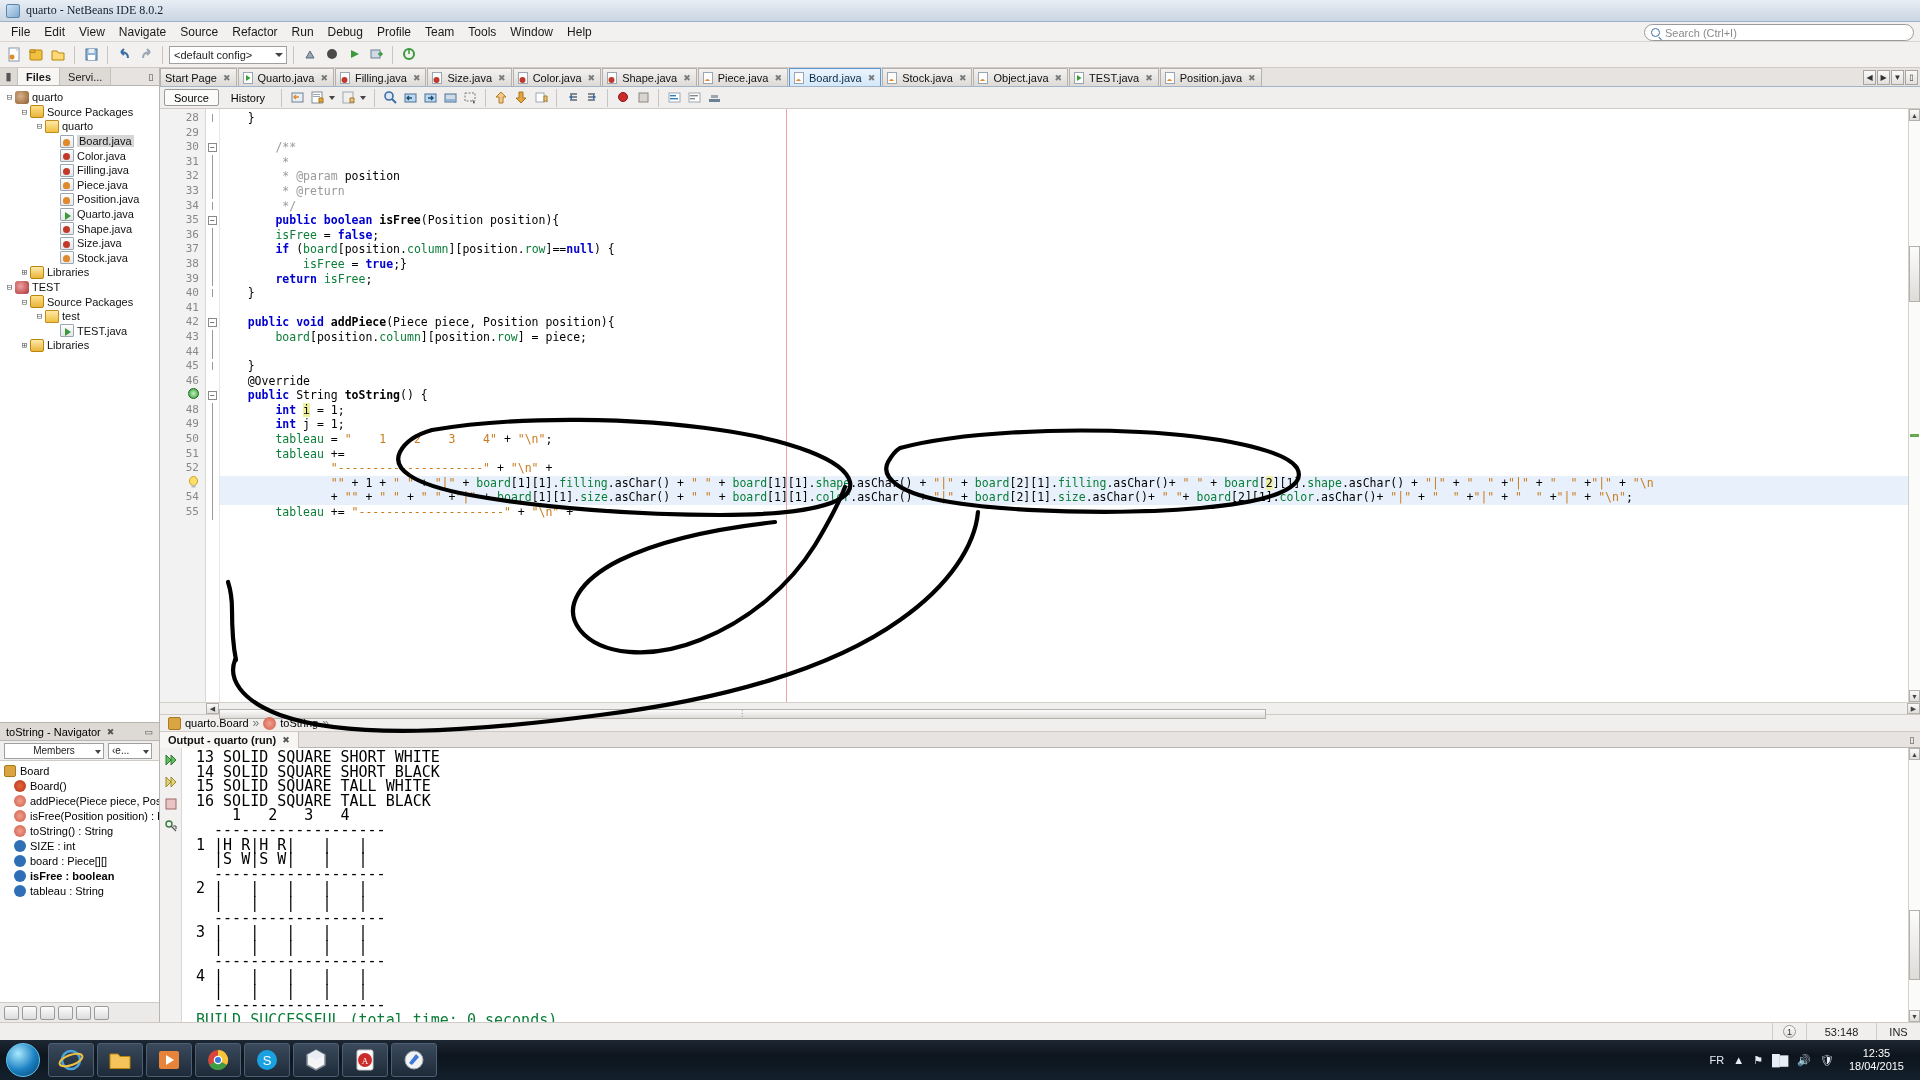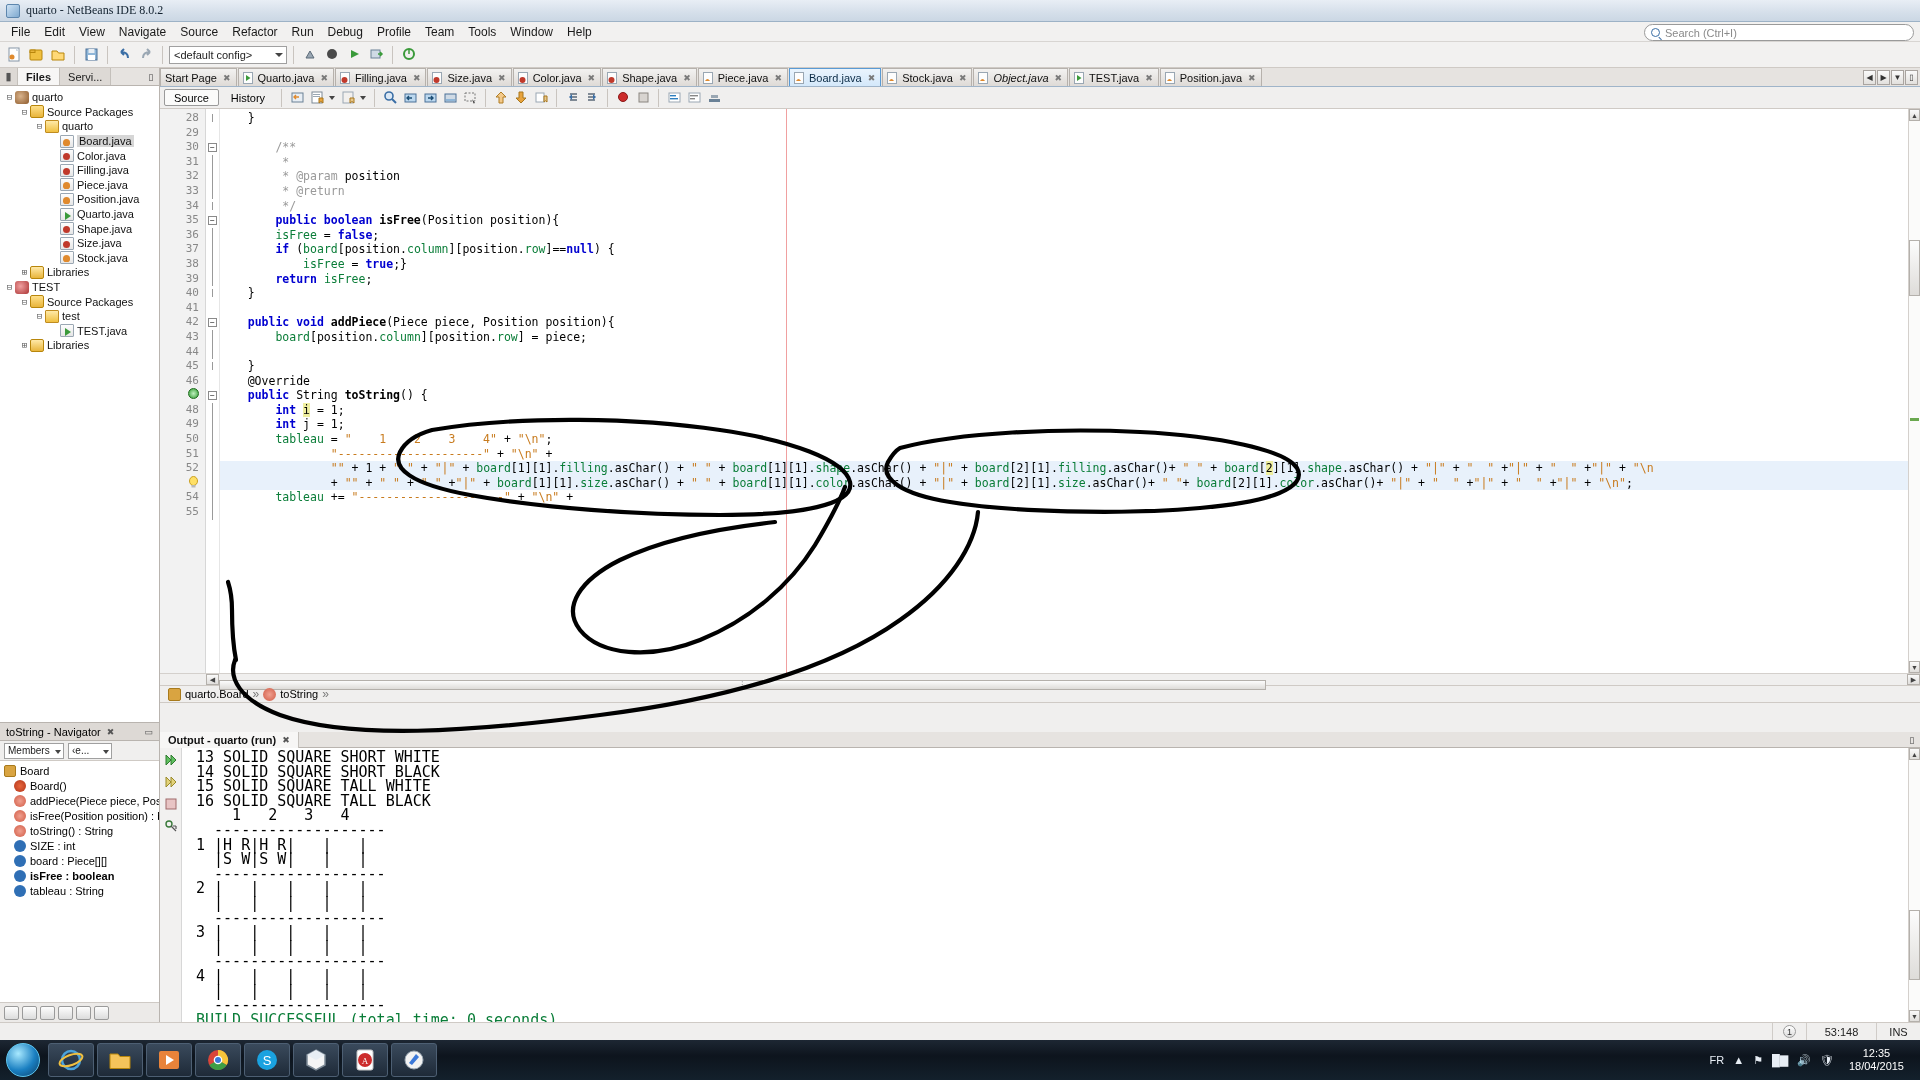--- a/index.html
+++ b/index.html
@@ -126,21 +126,21 @@
     border-bottom:1px solid #9fb4c9; position:relative;
   }
   .etab {
     height:18px; display:flex;align-items:center; gap:4px;
     padding:0 5px 0 4px; font-size:11px; color:#101010;
     background:linear-gradient(#f3f2f1,#dedad6);
     border:1px solid #b6b1ac; border-bottom:none; margin-right:1px;
     white-space:nowrap;
   }
   .etab.active { background:linear-gradient(#eaf4fd,#d4e8fa); border-color:#5a9ad4; color:#0b2b45; }
-  .etab.italic .lbl { font-style:italic; }
+  .etab.italic .lbl { }
   .etab .fico { width:11px;height:12px;position:relative;flex:none; }
   .etab .clo { font-size:9px;color:#7a7a7a;margin-left:2px; }
   .tabnav { position:absolute;right:2px;bottom:1px;display:flex;gap:1px; }
   .tabnav .b{width:13px;height:15px;background:linear-gradient(#fafafa,#e2e0dd);border:1px solid #a9a4a0;font-size:8px;display:flex;align-items:center;justify-content:center;color:#333;}
 
   .edtoolbar { height:22px;background:#f0efee;border-bottom:1px solid #cfcac5;display:flex;align-items:center;gap:2px;padding:0 4px; }
   .sdtab { height:17px;padding:0 9px;font-size:11px;display:flex;align-items:center;border:1px solid transparent; }
   .sdtab.on { background:#fbfbfa;border:1px solid #9a9a9a;border-radius:2px; }
   .etb { width:18px;height:18px;display:flex;align-items:center;justify-content:center; }
 
@@ -176,21 +176,21 @@
   .hscroll .arrw{width:13px;height:11px;border:1px solid #b4b0ab;background:linear-gradient(#fafafa,#e0dedb);font-size:7px;display:flex;align-items:center;justify-content:center;color:#444;}
   .hthumb{height:10px;background:linear-gradient(#fcfcfc,#dedcd9);border:1px solid #b4b0ab;}
 
   .breadcrumb{height:18px;background:#f0efee;border-top:1px solid #cfcac5;border-bottom:1px solid #cfcac5;display:flex;align-items:center;gap:4px;padding:0 8px;font-size:11px;}
   .bcico{width:13px;height:13px;position:relative;flex:none;}
   .bc-class{background:#d9a441;border:1px solid #a87a1c;border-radius:2px;}
   .bc-meth{background:radial-gradient(circle,#f0a090,#d05a44);border-radius:50%;}
   .bcarrow{color:#7a7a7a;font-size:12px;}
 
   
-  .outwrap{height:290px;display:flex;flex-direction:column;background:#f0efee;margin-top:29px;}
+  .outwrap{height:290px;display:flex;flex-direction:column;background:#f0efee;}
   .outhdr{height:16px;background:#e6e3e0;display:flex;align-items:center;border-bottom:1px solid #b9b4af;}
   .outtab{height:16px;padding:0 8px;font-size:11px;font-weight:bold;background:#f7f6f5;display:flex;align-items:center;gap:6px;color:#111;border-right:1px solid #c4c0bb;}
   .outtab .x{font-size:9px;color:#555;font-weight:normal;}
   .outbody{flex:1;display:flex;background:#fff;min-height:0;}
   .outside{width:22px;background:#f2f1f0;border-right:1px solid #d7d7d7;display:flex;flex-direction:column;align-items:center;padding-top:4px;gap:7px;flex:none;}
   .osb{width:16px;height:15px;display:flex;align-items:center;justify-content:center;}
   .outtext{flex:1;overflow:hidden;padding:2px 0 0 14px;font-family:"DejaVu Sans Mono",monospace;font-size:15px;line-height:14.6px;white-space:pre;color:#000;}
   .outtext .ok{color:#0a7d38;}
   .vscroll{width:12px;background:#f0efee;border-left:1px solid #d4d0cc;display:flex;flex-direction:column;flex:none;}
   .vscroll .arrw{height:12px;border:1px solid #b4b0ab;background:linear-gradient(#fafafa,#e0dedb);font-size:7px;display:flex;align-items:center;justify-content:center;color:#444;}
@@ -417,21 +417,21 @@
           </div>
         </div>
 
       <div class="navpanel">
         <div class="navhdr">
           <span>toString - Navigator</span>
           <span class="x">✖</span>
           <span style="margin-left:auto;font-size:9px;color:#555;">▭</span>
         </div>
         <div class="navtools">
-          <div class="combo" style="width:60px;">
+          <div class="combo" style="width:100px;justify-content:center;">
             <span>Members</span>
             <span class="arr"></span>
           </div>
           <div class="combo" style="width:44px;">
             <span>‹e...</span>
             <span class="arr"></span>
           </div>
         </div>
         <div class="navlist" id="navlist">
             <div class="nrow" style="padding-left: 4px;">
@@ -846,20 +846,21 @@
             <div class="cline"></div>
             <div class="cline"><span>    </span><span class="kw">public void </span><span style="font-weight: bold;">addPiece</span><span>(Piece piece, Position position){</span></div>
             <div class="cline"><span>        </span><span class="fld">board</span><span>[position.</span><span class="fld">column</span><span>][position.</span><span class="fld">row</span><span>] = piece;</span></div>
             <div class="cline"></div>
             <div class="cline"><span>    }</span></div>
             <div class="cline"><span>    @Override</span></div>
             <div class="cline"><span>    </span><span class="kw">public </span><span>String </span><span style="font-weight: bold;">toString</span><span>() {</span></div>
             <div class="cline"><span>        </span><span class="kw">int</span><span> </span><span class="hlvar">i</span><span> = 1;</span></div>
             <div class="cline"><span>        </span><span class="kw">int</span><span> j = 1;</span></div>
             <div class="cline"><span>        </span><span class="fld">tableau</span><span> = </span><span class="str">"    1    2    3    4"</span><span> + </span><span class="str">"\n"</span><span>;</span></div>
+            <div class="cline"><span>        </span><span class="fld">tableau</span><span> +=</span></div>
             <div class="cline"><span>                </span><span class="str">"---------------------"</span><span> + </span><span class="str">"\n"</span><span> +</span></div>
             <div class="cline hl"><span>                </span><span class="str">""</span><span> + 1 + </span><span class="str">" "</span><span> + </span><span class="str">"|"</span><span> + </span><span class="fld">board</span><span>[1][1].</span><span class="fld">filling</span><span>.asChar() + </span><span class="str">" "</span><span> + </span><span class="fld">board</span><span>[1][1].</span><span class="fld">shape</span><span>.asChar() + </span><span class="str">"|"</span><span> + </span><span class="fld">board</span><span>[2][1].</span><span class="fld">filling</span><span>.asChar()+ </span><span class="str">" "</span><span> + </span><span class="fld">board</span><span>[</span><span class="hlvar">2</span><span>][1].</span><span class="fld">shape</span><span>.asChar()</span><span> + </span><span class="str">"|"</span><span> + </span><span class="str">"  "</span><span> +</span><span class="str">"|"</span><span> + </span><span class="str">"  "</span><span> +</span><span class="str">"|"</span><span> + </span><span class="str">"\n</span></div>
             <div class="cline hl"><span>                + </span><span class="str">""</span><span> + </span><span class="str">" "</span><span> + </span><span class="str">" "</span><span> +</span><span class="str">"|"</span><span> + </span><span class="fld">board</span><span>[1][1].</span><span class="fld">size</span><span>.asChar() + </span><span class="str">" "</span><span> + </span><span class="fld">board</span><span>[1][1].</span><span class="fld">color</span><span>.asChar() + </span><span class="str">"|"</span><span> + </span><span class="fld">board</span><span>[2][1].</span><span class="fld">size</span><span>.asChar()+ </span><span class="str">" "</span><span>+ </span><span class="fld">board</span><span>[2][1].</span><span class="fld">color</span><span>.asChar()+ </span><span class="str">"|"</span><span> + </span><span class="str">"  "</span><span> +</span><span class="str">"|"</span><span> + </span><span class="str">"  "</span><span> +</span><span class="str">"|"</span><span> + </span><span class="str">"\n"</span><span>;</span></div>
             <div class="cline"><span>        </span><span class="fld">tableau</span><span> += </span><span class="str">"---------------------"</span><span> + </span><span class="str">"\n"</span><span> +</span></div>
           </div>
         <div style="width:12px;background:#f0efee;border-left:1px solid #d4d0cc;display:flex;flex-direction:column;">
           <div style="height:12px;border:1px solid #b4b0ab;background:linear-gradient(#fafafa,#e0dedb);font-size:7px;display:flex;align-items:center;justify-content:center;color:#444;">▲</div>
           <div style="flex:1;position:relative;background:#fbfbfa;">
             <div style="position:absolute;top:22%;left:0;right:0;height:56px;background:linear-gradient(#fcfcfc,#dedcd9);border:1px solid #b4b0ab;"></div>
             <div style="position:absolute;top:55%;left:1px;right:1px;height:3px;background:#6aa84f;"></div>

